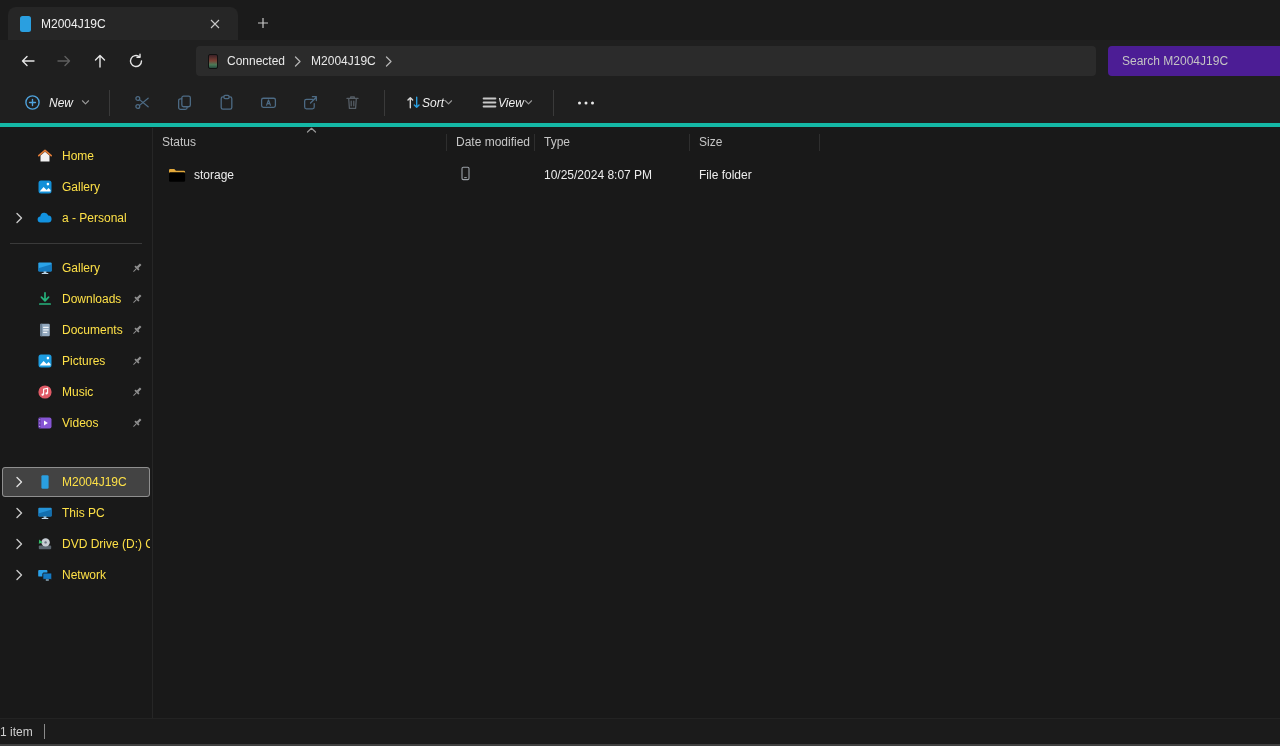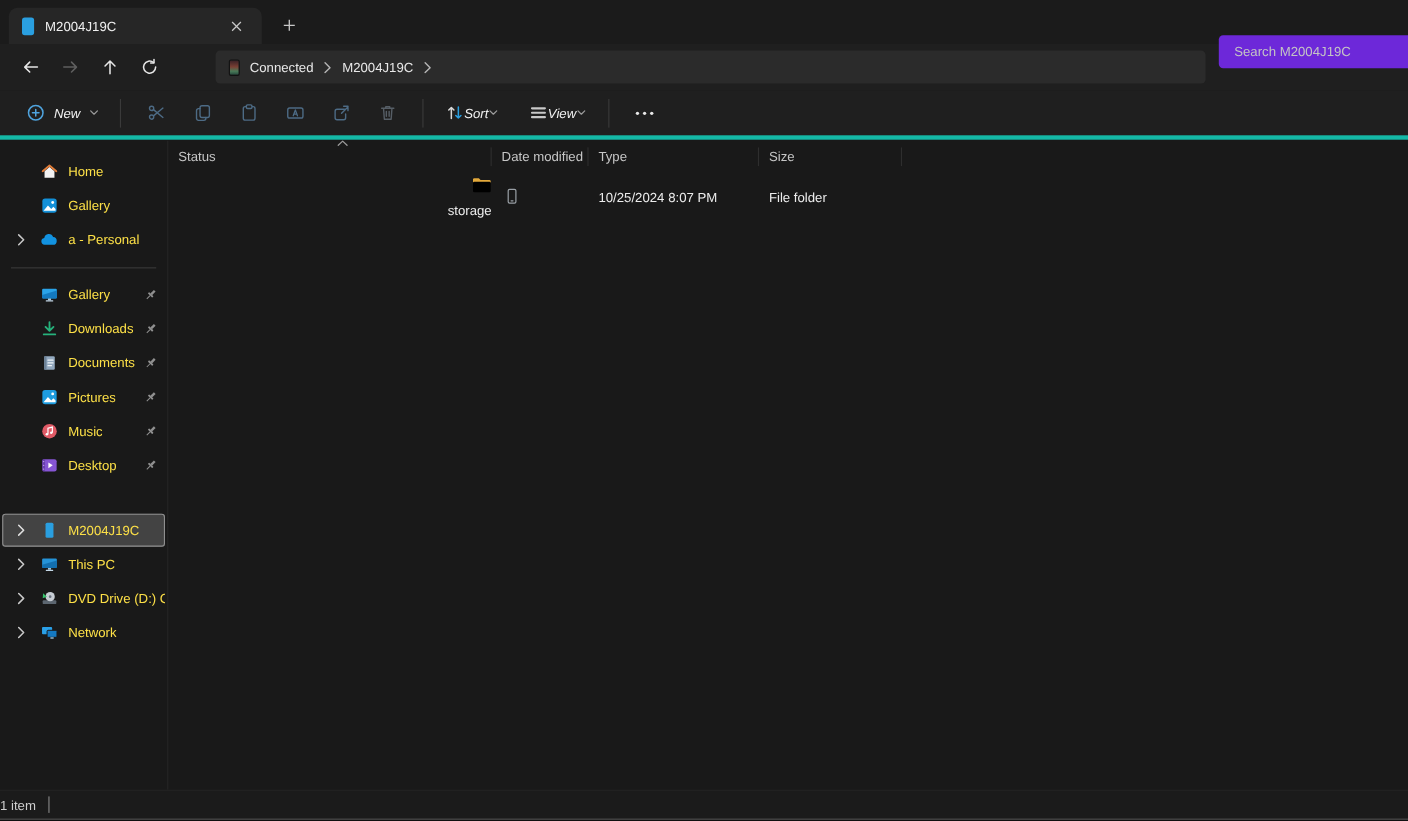--- a/index.html
+++ b/index.html
@@ -29,22 +29,22 @@
     position:absolute; left:196px; top:46px; width:900px; height:30px;
     background:#2b2b2b; border-radius:4px; display:flex; align-items:center; gap:9px; padding:0 12px;
   }
   .crumb { color:#e8e8e8; white-space:nowrap; }
   .device-thumb {
     width:10px; height:15px; border-radius:2px; flex:none;
     background:linear-gradient(#3a2026 0%, #7a4034 45%, #4a7a58 75%, #24483c 100%);
     border:1px solid #111;
   }
   .searchbar {
-    position:absolute; left:1108px; top:32px; width:172px; height:30px;
-    background:#6d28d9; border-radius:4px 0 0 4px; display:flex; align-items:center; padding:0 12px;
+    position:absolute; left:1108px; top:46px; width:172px; height:30px;
+    background:#4c1d95; border-radius:4px 0 0 4px; display:flex; align-items:center; padding:0 12px;
   }
   .searchbar input {
     width:100%; background:transparent; border:none; outline:none;
     color:#c4c4c4; font-family:"Liberation Sans",sans-serif; font-size:12px;
   }
   .searchbar input::placeholder { color:#c4c4c4; opacity:1; }
   
   .toolbar {
     position:absolute; top:82px; left:0; right:0; height:45px; background:#1f1f1f;
     display:flex; align-items:center; border-bottom:4px solid #14b8a6;font-style:italic;
@@ -69,21 +69,21 @@
   .vdivider { position:absolute; left:152px; top:128px; bottom:28px; width:1px; background:#262626; }
   
   .content { position:absolute; left:153px; top:128px; right:0; bottom:28px; }
   .cols, .filerow { display:grid; grid-template-columns:294px 88px 155px 130px 88px; align-items:center; }
   .cols { height:29px; color:#c6c6c6; position:relative; }
   .col { padding-left:9px; height:17px; line-height:17px; border-right:1px solid #2e2e2e; white-space:nowrap; overflow:hidden; }
   .col.first { padding-left:30px; }
   .sort-caret { position:absolute; left:153px; top:-1px; }
   .filerow { height:28px; margin-top:4px; color:#ececec; }
   .cell { padding-left:9px; white-space:nowrap; }
-  .cell-name { display:flex; align-items:flex-end; gap:8px; padding-left:15px;flex-direction:column; }
+  .cell-name { display:flex; align-items:flex-start; gap:8px; padding-left:15px; }
   
   .statusbar {
     position:absolute; left:0; right:0; bottom:2px; height:26px; background:#1b1b1b;
     border-top:1px solid #232323; display:flex; align-items:center; gap:11px; color:#cfcfcf;
   }
   .status-div { width:1px; height:15px; background:#8a8a8a; }
   .bottom-edge { position:absolute; left:0; right:0; bottom:0; height:2px; background:#3f3f3f; }
 </style>
 </head>
 <body>
@@ -385,21 +385,21 @@
         <span class="ic">
           <svg width="16" height="16" viewBox="0 0 16 16">
               <rect x="1.5" y="2.4" width="13" height="11.2" rx="2" fill="#8655d4"></rect>
               <rect x="1.5" y="2.4" width="2.4" height="11.2" rx="1" fill="#6a3fb0"></rect>
               <circle cx="2.7" cy="4.6" r="0.6" fill="#cdb6ef"></circle>
               <circle cx="2.7" cy="8" r="0.6" fill="#cdb6ef"></circle>
               <circle cx="2.7" cy="11.4" r="0.6" fill="#cdb6ef"></circle>
               <path d="M7 5.4l3.9 2.6L7 10.6z" fill="#fff"></path>
             </svg>
         </span>
-        <span class="lbl">Desktop</span>
+        <span class="lbl">Videos</span>
         <span class="pin">
           <svg width="12" height="12" viewBox="0 0 12 12">
               <g transform="rotate(45 6 6)" fill="#909090">
                 <rect x="4.9" y="0.8" width="2.2" height="4.6"></rect>
                 <rect x="3.2" y="5.2" width="5.6" height="1.7" rx="0.5"></rect>
                 <rect x="5.6" y="6.9" width="0.9" height="4.2"></rect>
               </g>
             </svg>
         </span>
       </div>

